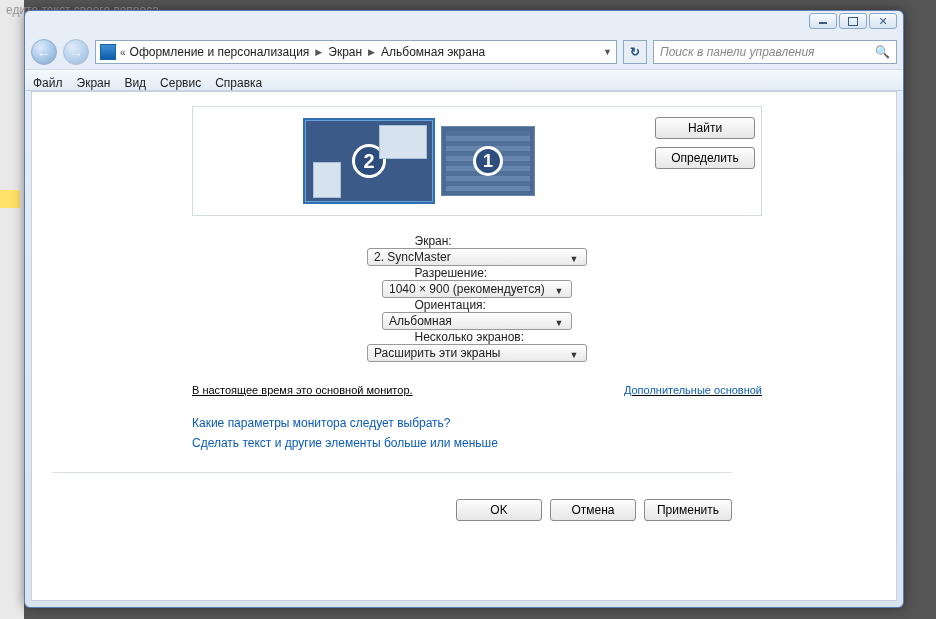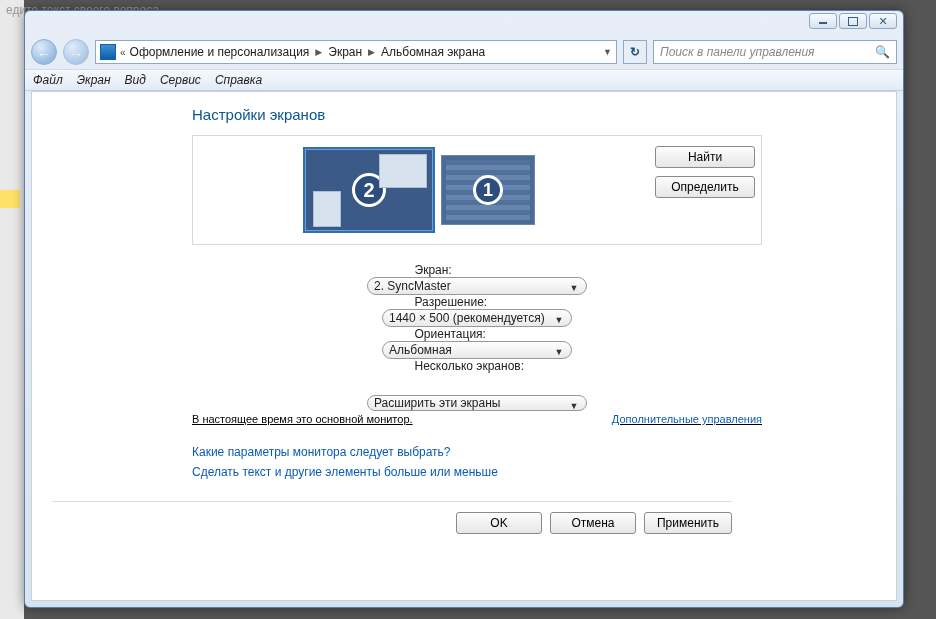--- a/index.html
+++ b/index.html
@@ -64,22 +64,22 @@
   .searchbox {
     width:244px; height:24px; background:#fff; border:1px solid #8ea9c6;
     display:flex; align-items:center; padding:0 6px; font-size:12px; color:#888; font-style:italic;
   }
   .searchbox .sicon { margin-left:auto; color:#3a6aa0; font-style:normal; }
 
   
   .menubar {
     height:22px; background:linear-gradient(#f5f9fd,#e2ebf6);
     border-top:1px solid #d1dce8; border-bottom:1px solid #c4d1e2;
-    display:flex; align-items:center; padding:0 8px; gap:14px;
-    font-size:12px; color:#222;font-style:italic;
+    display:flex; align-items:flex-end; padding:0 8px; gap:14px;
+    font-size:12px; color:#222;
   }
   .menubar span { cursor:default; }
 
   
   .content {
     flex:1; background:#fff; margin:0 6px 6px; border:1px solid #c8d2de;
     display:flex; flex-direction:column; padding: 14px 20px 12px 160px;
     position:relative; overflow:hidden;
   }
   .heading { font-size:15px; color:#0b5394; margin-bottom:12px; }
@@ -121,38 +121,38 @@
     border:1px solid #8a8a8a; border-radius:3px;
     padding:0 12px; cursor:default;
     display:flex; align-items:center; justify-content:center;
   }
 
   .form { margin-top:18px; width:570px; }
   .row { display:flex; align-items:center; height:32px; font-size:12px; color:#222;flex-direction:column;}
   .row .lbl { width:125px; }
   .combo {
     height:22px; background:linear-gradient(#fefefe,#e9e9e9);
-    border:1px solid #989898; border-radius:10px;
+    border:1px solid #989898; border-radius:3px;
     display:flex; align-items:center; padding:0 6px; font-size:12px; color:#222;
     min-width:190px; position:relative;
   }
-  .combo.wide { min-width:220px;margin-top:22px; }
+  .combo.wide { min-width:220px; }
   .combo .arrow {
     position:absolute; right:4px; top:3px; width:16px; height:14px;
     display:flex; align-items:center; justify-content:center; font-size:9px; color:#333;
   }
 
   .status { font-size:11px; margin-top:22px; width:570px; display:flex; justify-content:space-between;text-decoration:underline; }
   .status .link { color:#0b5bb5; cursor:default; }
 
   .links { margin-top:14px; font-size:12px; }
   .links div { color:#0b5bb5; margin:6px 0; cursor:default; }
 
   .footer {
-    border-top:1px solid #d7dee7; margin-top:16px; padding-top:10px;
+    border-top:1px solid #d7dee7; margin-top:16px; padding-top:26px;
     display:flex; justify-content:flex-end; gap:8px; width:680px; margin-left:-140px;
   }
   .footer .wbtn { min-width:86px; }
 
 </style>
 </head>
 <body>
 
 <div class="bg-left">
   <div class="bg-strip bg-yellow"></div>
@@ -189,21 +189,20 @@
 
   <div class="menubar">
     <span>Файл</span>
     <span>Экран</span>
     <span>Вид</span>
     <span>Сервис</span>
     <span>Справка</span>
   </div>
 
   <div class="content">
-    <div class="heading">Настройки экранов</div>
 
     <div class="monitors-box">
       <div class="mon mon2">
         <div class="mon2-deco1"></div>
         <div class="mon2-deco2"></div>
         <div class="num">2</div>
       </div>
       <div class="mon mon1">
         <div class="mon1-deco"></div>
         <div class="num">1</div>
@@ -218,21 +217,21 @@
       <div class="row">
         <div class="lbl">Экран:</div>
         <div class="combo" style="min-width:220px">
           <span>2. SyncMaster</span>
           <span class="arrow">▼</span>
         </div>
       </div>
       <div class="row">
         <div class="lbl">Разрешение:</div>
         <div class="combo">
-          <span>1440 × 500 (рекомендуется)</span>
+          <span>1040 × 900 (рекомендуется)</span>
           <span class="arrow">▼</span>
         </div>
       </div>
       <div class="row">
         <div class="lbl">Ориентация:</div>
         <div class="combo">
           <span>Альбомная</span>
           <span class="arrow">▼</span>
         </div>
       </div>
@@ -240,21 +239,21 @@
         <div class="lbl">Несколько экранов:</div>
         <div class="combo wide">
           <span>Расширить эти экраны</span>
           <span class="arrow">▼</span>
         </div>
       </div>
     </div>
 
     <div class="status">
       <span>В настоящее время это основной монитор.</span>
-      <span class="link">Дополнительные управления</span>
+      <span class="link">Дополнительные основной</span>
     </div>
 
     <div class="links">
       <div>Какие параметры монитора следует выбрать?</div>
       <div>Сделать текст и другие элементы больше или меньше</div>
     </div>
 
     <div class="footer">
       <div class="wbtn">OK</div>
       <div class="wbtn">Отмена</div>

